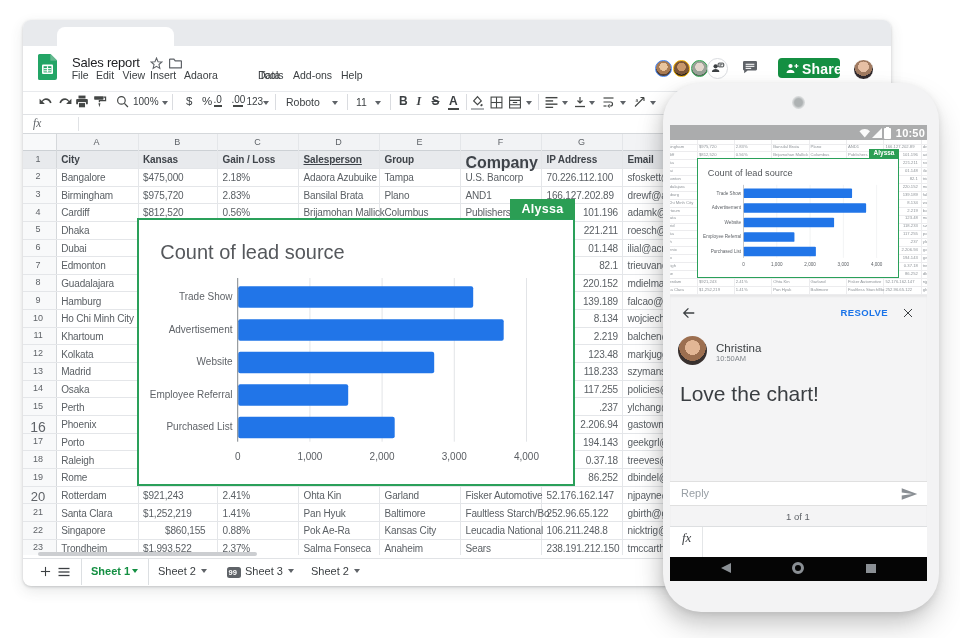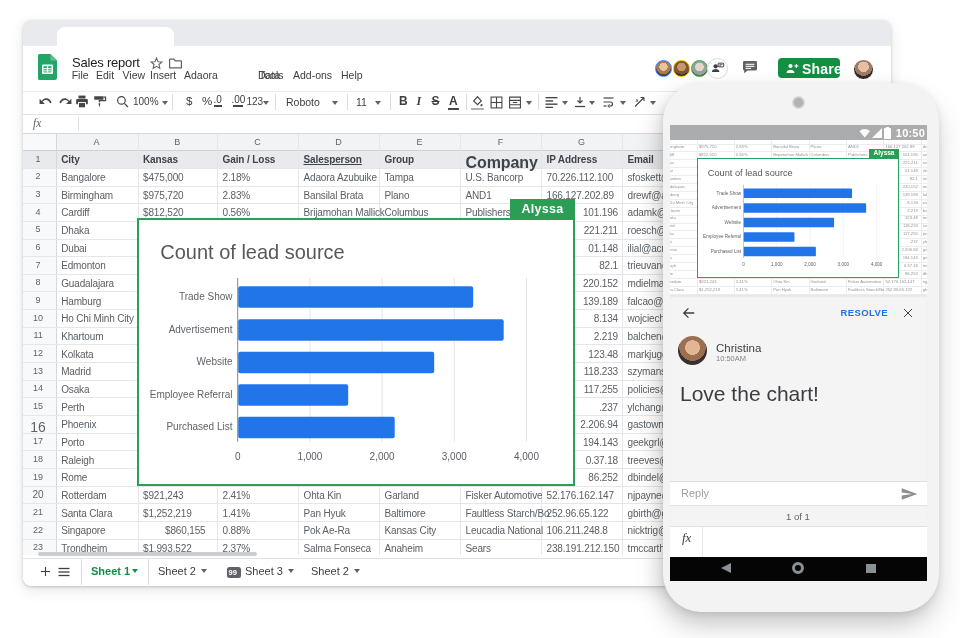--- a/index.html
+++ b/index.html
@@ -224,21 +224,21 @@
 <span class="t" style="left:22.5px;top:402.04px;font-size:9px;color:#5f6368;width:31.200000000000003px;text-align:center;">15</span>
 <div style="left:22.5px;top:432.76px;width:868.0px;height:1px;background:#e4e6e9;"></div>
 <span class="t" style="left:22.5px;top:419.7px;font-size:14px;color:#5f6368;width:31.200000000000003px;text-align:center;">16</span>
 <div style="left:22.5px;top:450.42px;width:868.0px;height:1px;background:#e4e6e9;"></div>
 <span class="t" style="left:22.5px;top:437.36px;font-size:9px;color:#5f6368;width:31.200000000000003px;text-align:center;">17</span>
 <div style="left:22.5px;top:468.08px;width:868.0px;height:1px;background:#e4e6e9;"></div>
 <span class="t" style="left:22.5px;top:455.02000000000004px;font-size:9px;color:#5f6368;width:31.200000000000003px;text-align:center;">18</span>
 <div style="left:22.5px;top:485.74px;width:868.0px;height:1px;background:#e4e6e9;"></div>
 <span class="t" style="left:22.5px;top:472.68px;font-size:9px;color:#5f6368;width:31.200000000000003px;text-align:center;">19</span>
 <div style="left:22.5px;top:503.4px;width:868.0px;height:1px;background:#e4e6e9;"></div>
-<span class="t" style="left:22.5px;top:490.34000000000003px;font-size:10px;color:#5f6368;width:31.200000000000003px;text-align:center;">20</span>
+<span class="t" style="left:22.5px;top:490.34000000000003px;font-size:13px;color:#5f6368;width:31.200000000000003px;text-align:center;">20</span>
 <div style="left:22.5px;top:521.06px;width:868.0px;height:1px;background:#e4e6e9;"></div>
 <span class="t" style="left:22.5px;top:508.0px;font-size:9px;color:#5f6368;width:31.200000000000003px;text-align:center;">21</span>
 <div style="left:22.5px;top:538.72px;width:868.0px;height:1px;background:#e4e6e9;"></div>
 <span class="t" style="left:22.5px;top:525.66px;font-size:9px;color:#5f6368;width:31.200000000000003px;text-align:center;">22</span>
 <span class="t" style="left:22.5px;top:543.32px;font-size:9px;color:#5f6368;width:31.200000000000003px;text-align:center;">23</span>
 <span class="t" style="left:61.2px;top:155.2px;font-size:10px;letter-spacing:-.1px;font-weight:bold;color:#3f444a;">City</span>
 <span class="t" style="left:143.0px;top:155.2px;font-size:10px;letter-spacing:-.1px;font-weight:bold;color:#3f444a;">Kansas</span>
 <span class="t" style="left:222.5px;top:155.2px;font-size:10px;letter-spacing:-.1px;font-weight:bold;color:#3f444a;">Gain / Loss</span>
 <span class="t" style="left:303.5px;top:155.2px;font-size:10px;letter-spacing:-.1px;font-weight:bold;color:#3f444a;text-decoration:underline;">Salesperson</span>
 <span class="t" style="left:384.5px;top:155.2px;font-size:10px;letter-spacing:-.1px;font-weight:bold;color:#3f444a;">Group</span>

